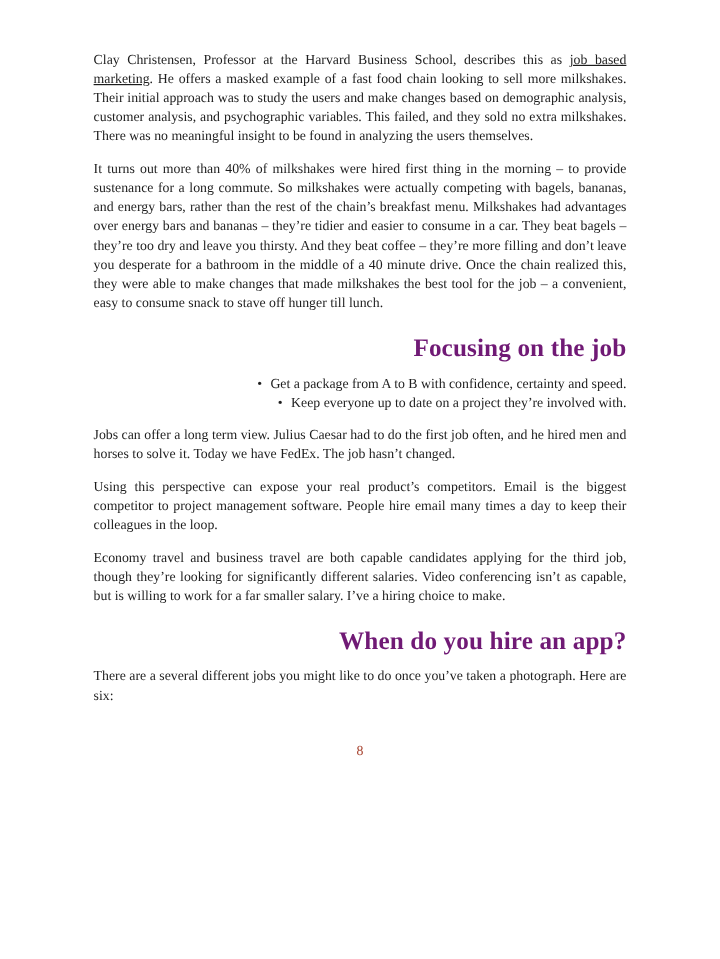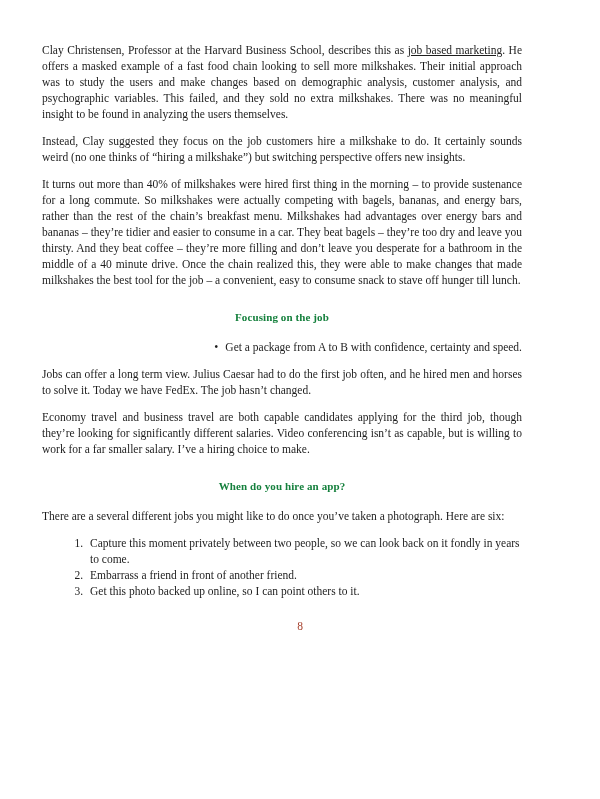--- a/index.html
+++ b/index.html
@@ -6,43 +6,43 @@
     margin: 0;
     padding: 0;
     background: #ffffff;
   }
   .page {
     position: relative;
     width: 600px;
     height: 652px;
     box-sizing: border-box;
     background: #ffffff;
-    padding: 42px 78px 0 42px;
+    padding: 42px 78px 0 78px;
     font-family: "Liberation Serif", serif;
     font-size: 11.5px;
     line-height: 16px;
     color: #1d1d1d;
     overflow: hidden;
   }
   .body-text p {
     margin: 0 0 11px 0;
     text-align: justify;
   }
   .inline-link {
     color: inherit;
     text-decoration: underline;
     cursor: pointer;
   }
   h2 {
     font-family: "Liberation Serif", serif;
-    font-size: 11px;
+    font-size: 21px;
     font-weight: 700;
-    color: #15803d;
+    color: #701a75;
     margin: 21px 0 14px 0;
-    text-align: center;
+    text-align: right;
     letter-spacing: 0.1px;
   }
   ul.bullet-list {
     list-style: none;
     margin: 0 0 11px 0;
     padding: 0 0 0 28px;
   }
   ul.bullet-list li {
     text-align: right;
     padding-left: 0;
@@ -74,42 +74,38 @@
   }
 </style>
 </head>
 <body>
 
 <div class="page">
   <div class="body-text">
 
     <p><span>Clay Christensen, Professor at the Harvard Business School, describes this as </span><a class="inline-link">job based marketing</a><span>. He offers a masked example of a fast food chain looking to sell more milkshakes. Their initial approach was to study the users and make changes based on demographic analysis, customer analysis, and psychographic variables. This failed, and they sold no extra milkshakes. There was no meaningful insight to be found in analyzing the users themselves.</span></p>
 
-    <p>Instead, Clay suggested they focus on the job customers hire a milkshake to do. It certainly sounds weird (no one thinks of “hiring a milkshake”) but switching perspective offers new insights.</p>
 
     <p>It turns out more than 40% of milkshakes were hired first thing in the morning – to provide sustenance for a long commute. So milkshakes were actually competing with bagels, bananas, and energy bars, rather than the rest of the chain’s breakfast menu. Milkshakes had advantages over energy bars and bananas – they’re tidier and easier to consume in a car. They beat bagels – they’re too dry and leave you thirsty. And they beat coffee – they’re more filling and don’t leave you desperate for a bathroom in the middle of a 40 minute drive. Once the chain realized this, they were able to make changes that made milkshakes the best tool for the job – a convenient, easy to consume snack to stave off hunger till lunch.</p>
 
     <h2>Focusing on the job</h2>
 
 
     <ul class="bullet-list">
       <li>Get a package from A to B with confidence, certainty and speed.</li>
+      <li>Keep everyone up to date on a project they’re involved with.</li>
     </ul>
 
     <p>Jobs can offer a long term view. Julius Caesar had to do the first job often, and he hired men and horses to solve it. Today we have FedEx. The job hasn’t changed.</p>
 
+    <p>Using this perspective can expose your real product’s competitors. Email is the biggest competitor to project management software. People hire email many times a day to keep their colleagues in the loop.</p>
 
     <p>Economy travel and business travel are both capable candidates applying for the third job, though they’re looking for significantly different salaries. Video conferencing isn’t as capable, but is willing to work for a far smaller salary. I’ve a hiring choice to make.</p>
 
     <h2>When do you hire an app?</h2>
 
     <p>There are a several different jobs you might like to do once you’ve taken a photograph. Here are six:</p>
 
-    <ol class="numbered-list">
-      <li>Capture this moment privately between two people, so we can look back on it fondly in years to come.</li>
-      <li>Embarrass a friend in front of another friend.</li>
-      <li>Get this photo backed up online, so I can point others to it.</li>
-    </ol>
 
   </div>
 
   <div class="page-number">8</div>
 </div>
 
 </body></html>

